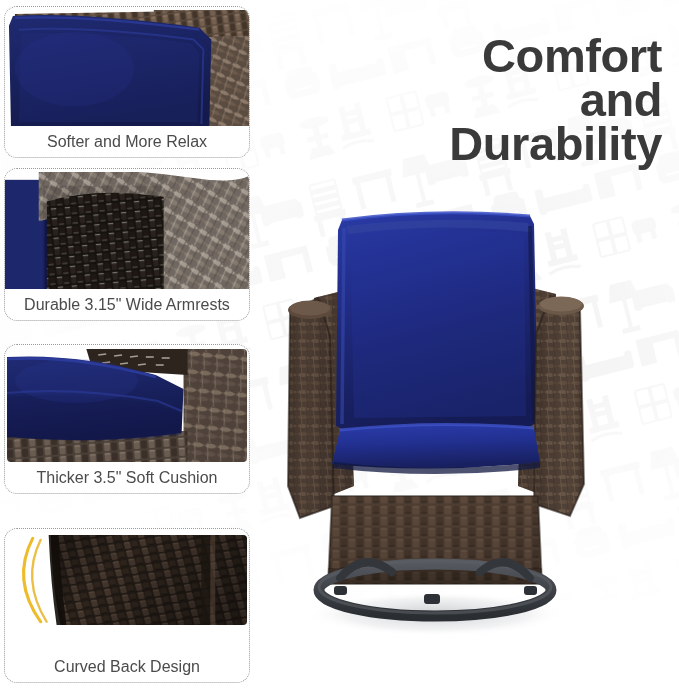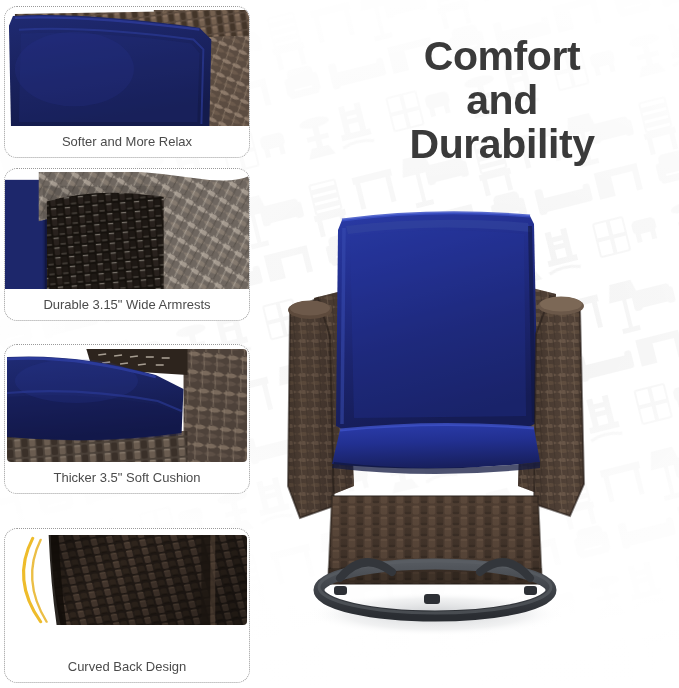--- a/index.html
+++ b/index.html
@@ -38,24 +38,24 @@
       linear-gradient(to bottom, rgba(255,255,255,0.25) 0%, rgba(255,255,255,0.15) 55%, rgba(255,255,255,0.85) 88%, #ffffff 100%);
     pointer-events: none;
   }
 
   
   #headline {
     position: absolute;
     left: 342px;
     top: 34px;
     width: 320px;
-    text-align: center;
+    text-align: right;
     color: #3a3a3a;
     font-weight: bold;
-    font-size: 41px;
+    font-size: 47px;
     line-height: 44px;
     letter-spacing: -0.4px;
     white-space: pre-line;
   }
 
   
   #hero-chair {
     position: absolute;
     left: 284px;
     top: 186px;
@@ -83,21 +83,21 @@
     border-radius: 8px;
     overflow: hidden;
     background: #ffffff;
   }
   .panel-caption {
     flex: 0 0 auto;
     height: 31px;
     line-height: 31px;
     text-align: center;
     color: #4b4b4b;
-    font-size: 13px;
+    font-size: 16px;
     white-space: nowrap;
   }
 
   #panel-1 { top: 6px;   height: 152px; }
   #panel-2 { top: 168px; height: 153px; }
   #panel-3 { top: 344px; height: 150px; }
   #panel-4 { top: 528px; height: 155px; gap: 26px; }
 
   #panel-2 .panel-photo, #panel-1 .panel-photo { margin: 3px 0 0 0; border-radius: 0; }
   #panel-3 .panel-photo { margin: 4px 2px 0 2px; border-radius: 4px;}

